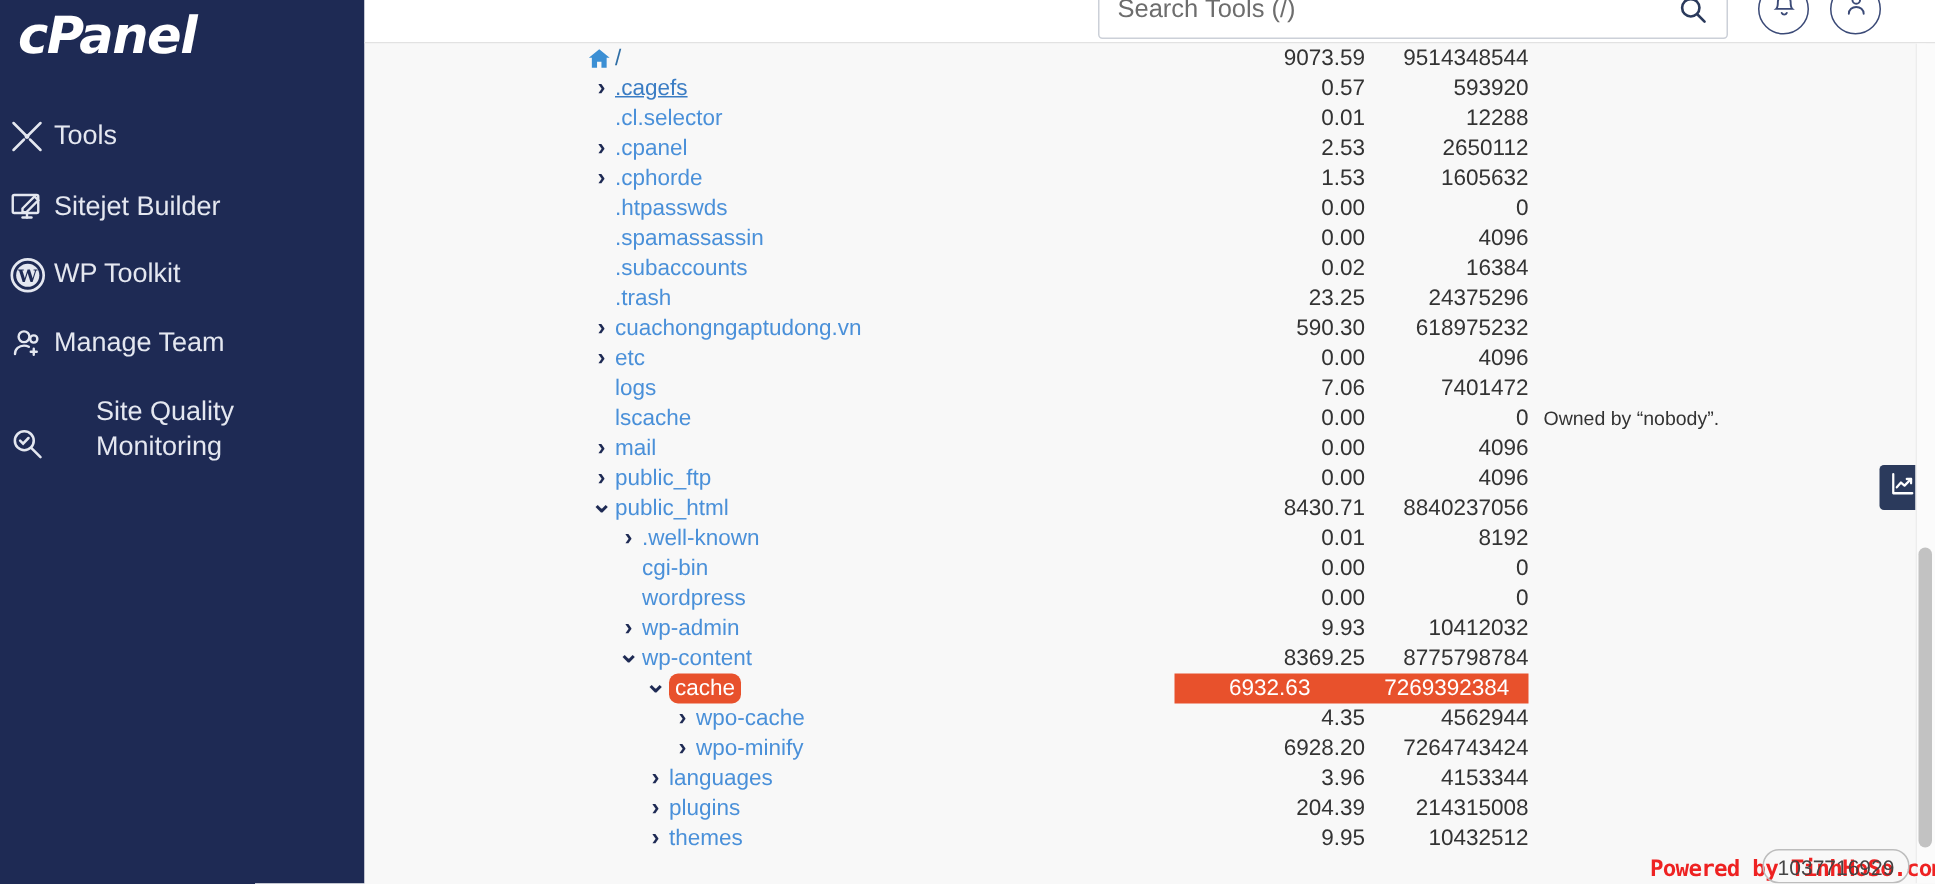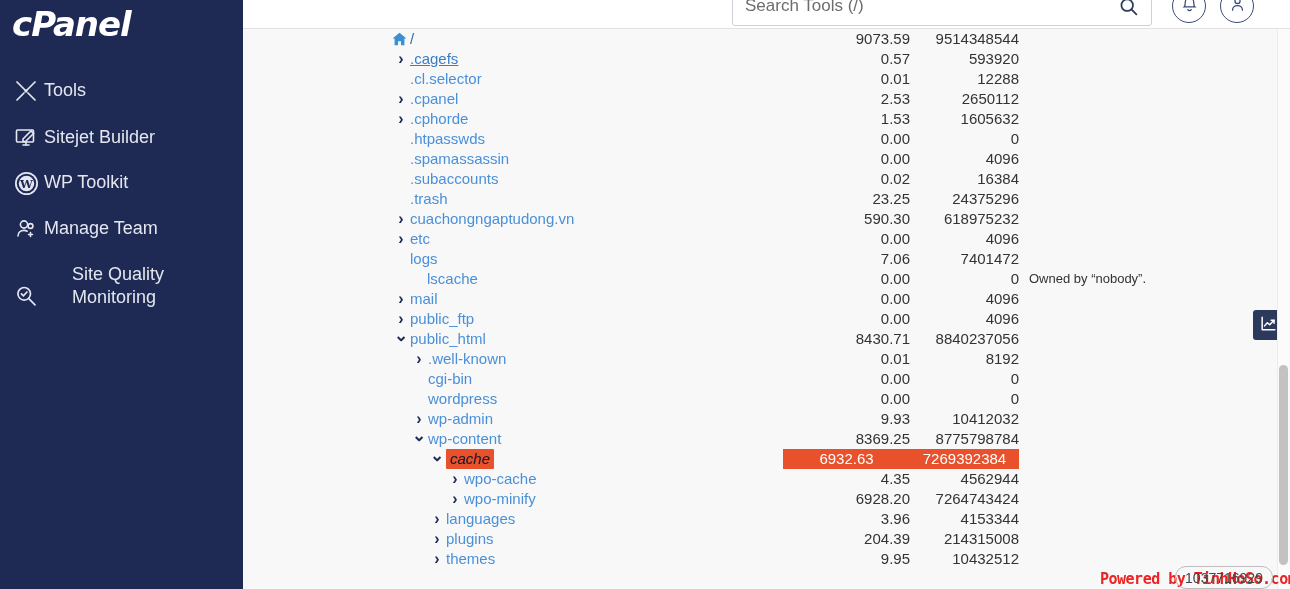--- a/index.html
+++ b/index.html
@@ -21,21 +21,20 @@
   }
   #brand {
     position: absolute; left: 12px; top: 4px;
     font-size: 34px; font-weight: bold; font-style: italic;
     color: #ffffff; letter-spacing: -1px;
     font-family: "DejaVu Sans", sans-serif;
   }
   .nav-item {
     position: absolute; left: 0; width: 243px;
     display: flex; align-items: flex-start;
-    padding-left: 8px;
     font-size: 18px; color: #e4e7f0;
     cursor: pointer;
   }
   .nav-icon {
     width: 36px; min-width: 36px; height: 26px;
     display: flex; align-items: center; justify-content: center;
   }
   .nav-label { line-height: 23px; padding-top: 1px; }
 
   
@@ -102,24 +101,23 @@
     position: absolute; left: 540px; width: 127px;
     text-align: right; line-height: 20px;
     color: #333333; font-size: 15px;
   }
   .bytes {
     position: absolute; left: 667px; width: 109px;
     text-align: right; line-height: 20px;
     color: #333333; font-size: 15px;
   }
   .row.selected .name {
-    background: #e8512c; color: #0f172a;
-    padding: 0 4px; border-radius: 1px;
+    background: #e8512c; color: #ffffff;
+    padding: 0 4px; border-radius: 6px;
     text-decoration: none;
-    font-style: italic;
   }
   .row.selected .mb,
   .row.selected .bytes {
     background: #e8512c; color: #ffffff; text-align: center;
   }
   .note {
     position: absolute; left: 786px;
     line-height: 20px; font-size: 13px; color: #333333;
   }
   .home-ico { position: absolute; left: 0px; top: 2px; }
@@ -326,21 +324,21 @@
           <span class="name" style="left: 167px;">etc</span>
           <span class="mb">0.00</span>
           <span class="bytes">4096</span>
         </div>
         <div class="row">
           <span class="name" style="left: 167px;">logs</span>
           <span class="mb">7.06</span>
           <span class="bytes">7401472</span>
         </div>
         <div class="row">
-          <span class="name" style="left: 184px;">lscache</span>
+          <span class="name" style="left: 167px;">lscache</span>
           <span class="mb">0.00</span>
           <span class="bytes">0</span>
           <span class="note">Owned by “nobody”.</span>
         </div>
         <div class="row">
           <span class="chev" style="left: 151px; font-size: 16px;">›</span>
           <span class="name" style="left: 167px;">mail</span>
           <span class="mb">0.00</span>
           <span class="bytes">4096</span>
         </div>

